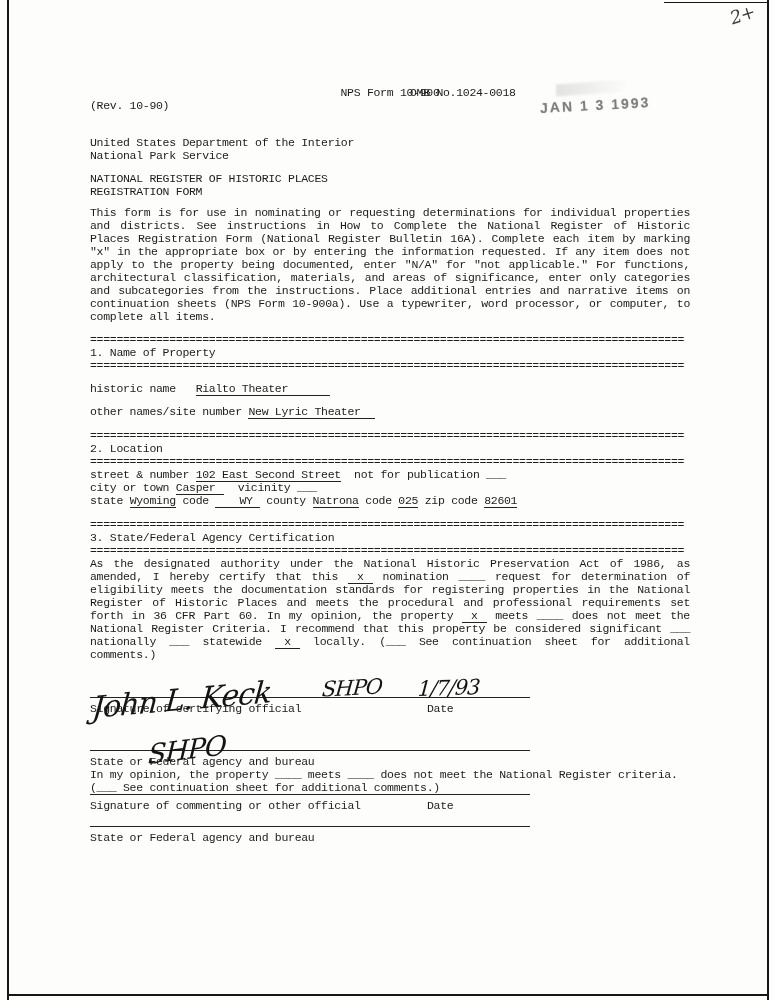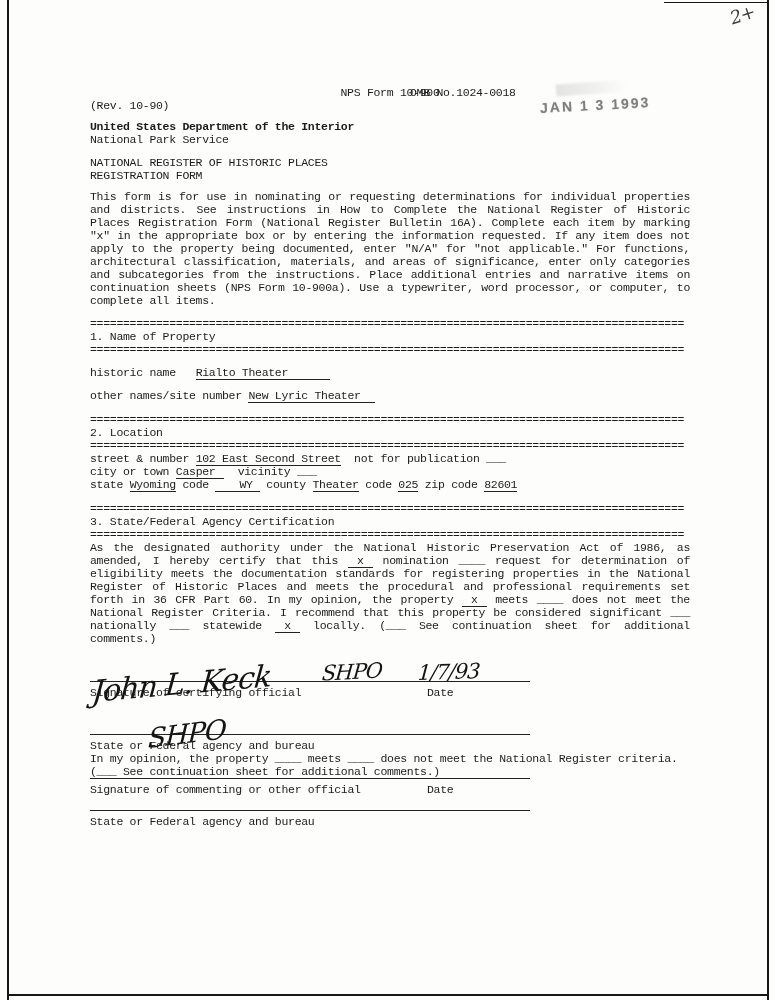--- a/index.html
+++ b/index.html
@@ -16,21 +16,21 @@
   .edge-right  { right:6px; top:0; width:2px; height:1000px; }
   .edge-bottom { left:7px;  bottom:4px; height:2px; width:762px; }
   .edge-topright { right:6px; top:2px; height:1px; width:105px; }
 
   .content { position:absolute; left:90px; top:86px; width:600px; }
 
   .hdr-row { position:relative;text-align:center; }
   .omb { position:absolute; left:320px; top:0; }
 
   .gap8  { margin-top:8px; }
-  .gap9  { margin-top:8px;font-weight:bold; }
+  .gap9  { margin-top:24px; }
   .gap10 { margin-top:10px; }
   .gap11 { margin-top:11px; }
   .gap14 { margin-top:14px; }
   .gap16 { }
 
   .justify { text-align:justify; }
   .divider { white-space:nowrap; overflow:hidden; }
 
   .uline { border-bottom:1px solid #222;margin-top:16px; }
   .pad-historic { padding-right:42px; }
@@ -128,21 +128,21 @@
       <span>city or town</span>
       <span class="uline pad-city">Casper</span>&nbsp;
       <span>vicinity ___</span>
     </div>
     <div>
       <span>state</span>
       <span class="uline">Wyoming</span>
       <span>code</span>
       <span class="uline pad-code">WY</span>
       <span>county</span>
-      <span class="uline">Theater</span>
+      <span class="uline">Natrona</span>
       <span>code</span>
       <span class="uline">025</span>
       <span>zip code</span>
       <span class="uline">82601</span>
     </div>
 
     <div class="divider gap11">==========================================================================================</div>
     <div>3. State/Federal Agency Certification</div>
     <div class="divider">==========================================================================================</div>
 

